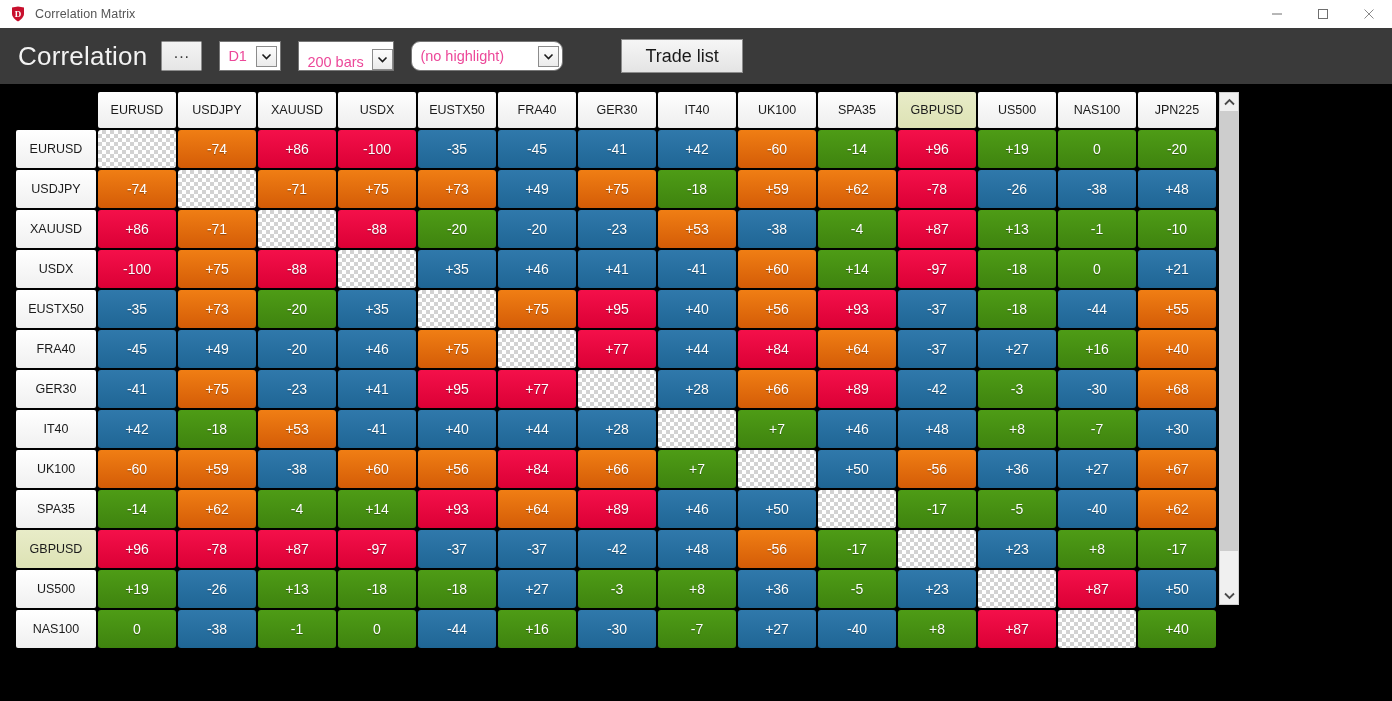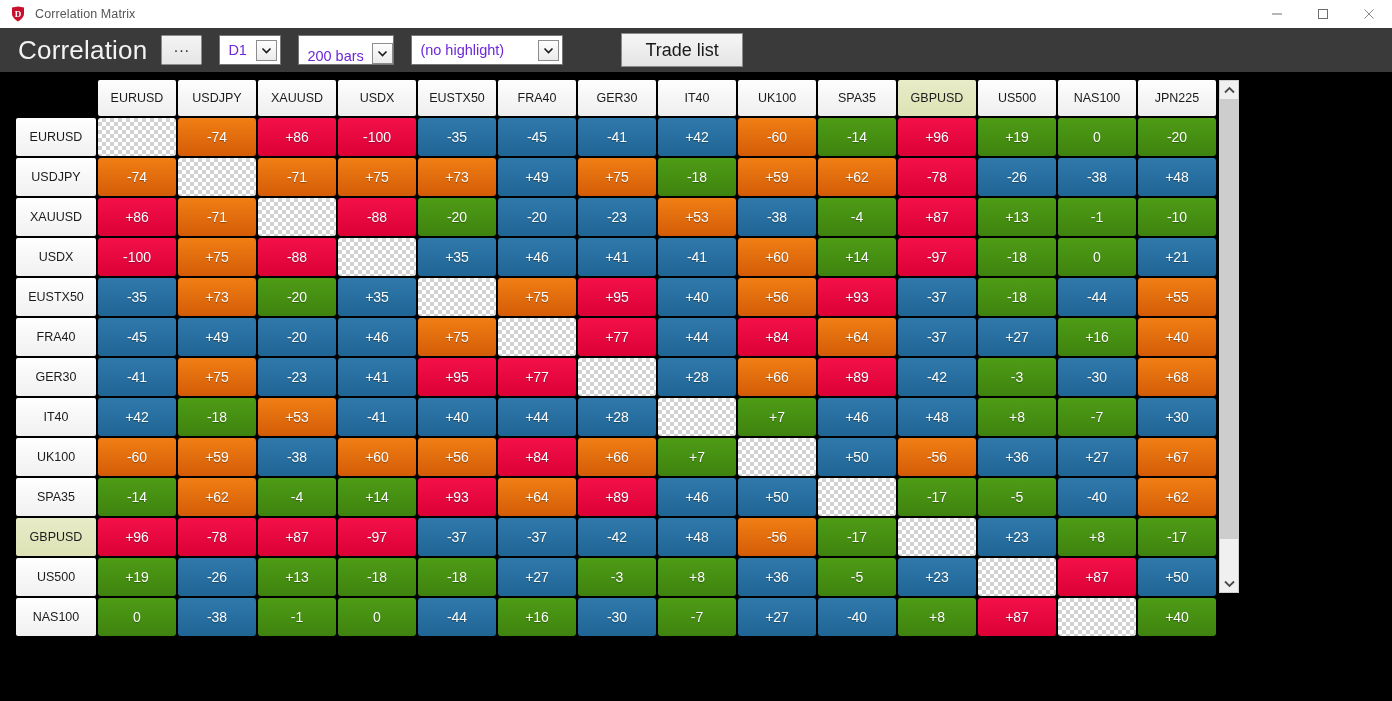--- a/index.html
+++ b/index.html
@@ -48,21 +48,21 @@
     height: 28px;
     display: flex;
     align-items: center;
     justify-content: center;
     color: #6f6f6f;
   }
   .winbtn svg { display: block; }
 
   
   .toolbar {
-    height: 44px;
+    height: 56px;
     background: #3a3a3a;
     display: flex;
     align-items: center;
     padding-left: 18px;
     box-sizing: border-box;
   }
   .toolbar-title {
     color: #f2f2f2;
     font-size: 26px;
     font-weight: 400;
@@ -90,39 +90,39 @@
     border: 1px solid #767676;
     display: flex;
     align-items: center;
     justify-content: space-between;
     margin-left: 17px;
     box-sizing: border-box;
     padding: 0 3px 0 8px;
   }
   .combo-text {
     font-size: 14.5px;
-    color: #6d28d9;
+    color: #ec4899;
     white-space: nowrap;
   }
   .combo-arrow {
     width: 21px;
     height: 21px;
     margin-left: 8px;
     background: linear-gradient(#fdfdfd, #ebebeb);
     border: 1px solid #8c8c8c;
     display: flex;
     align-items: center;
     justify-content: center;
     box-sizing: border-box;
     flex: 0 0 auto;
   }
   .combo-arrow svg { display: block; }
   .combo-period { width: 62px; }
   .combo-bars   { width: 96px; align-items: flex-end; }
-  .combo-hl     { width: 152px; }
+  .combo-hl     { width: 152px; border-radius: 9px; }
   .btn-tradelist {
     margin-left: 58px;
     height: 34px;
     padding: 0 23px;
     background: linear-gradient(#f6f6f6, #e4e4e4);
     border: 1px solid #8b8b8b;
     color: #1a1a1a;
     font-size: 18px;
     display: flex;
     align-items: center;

